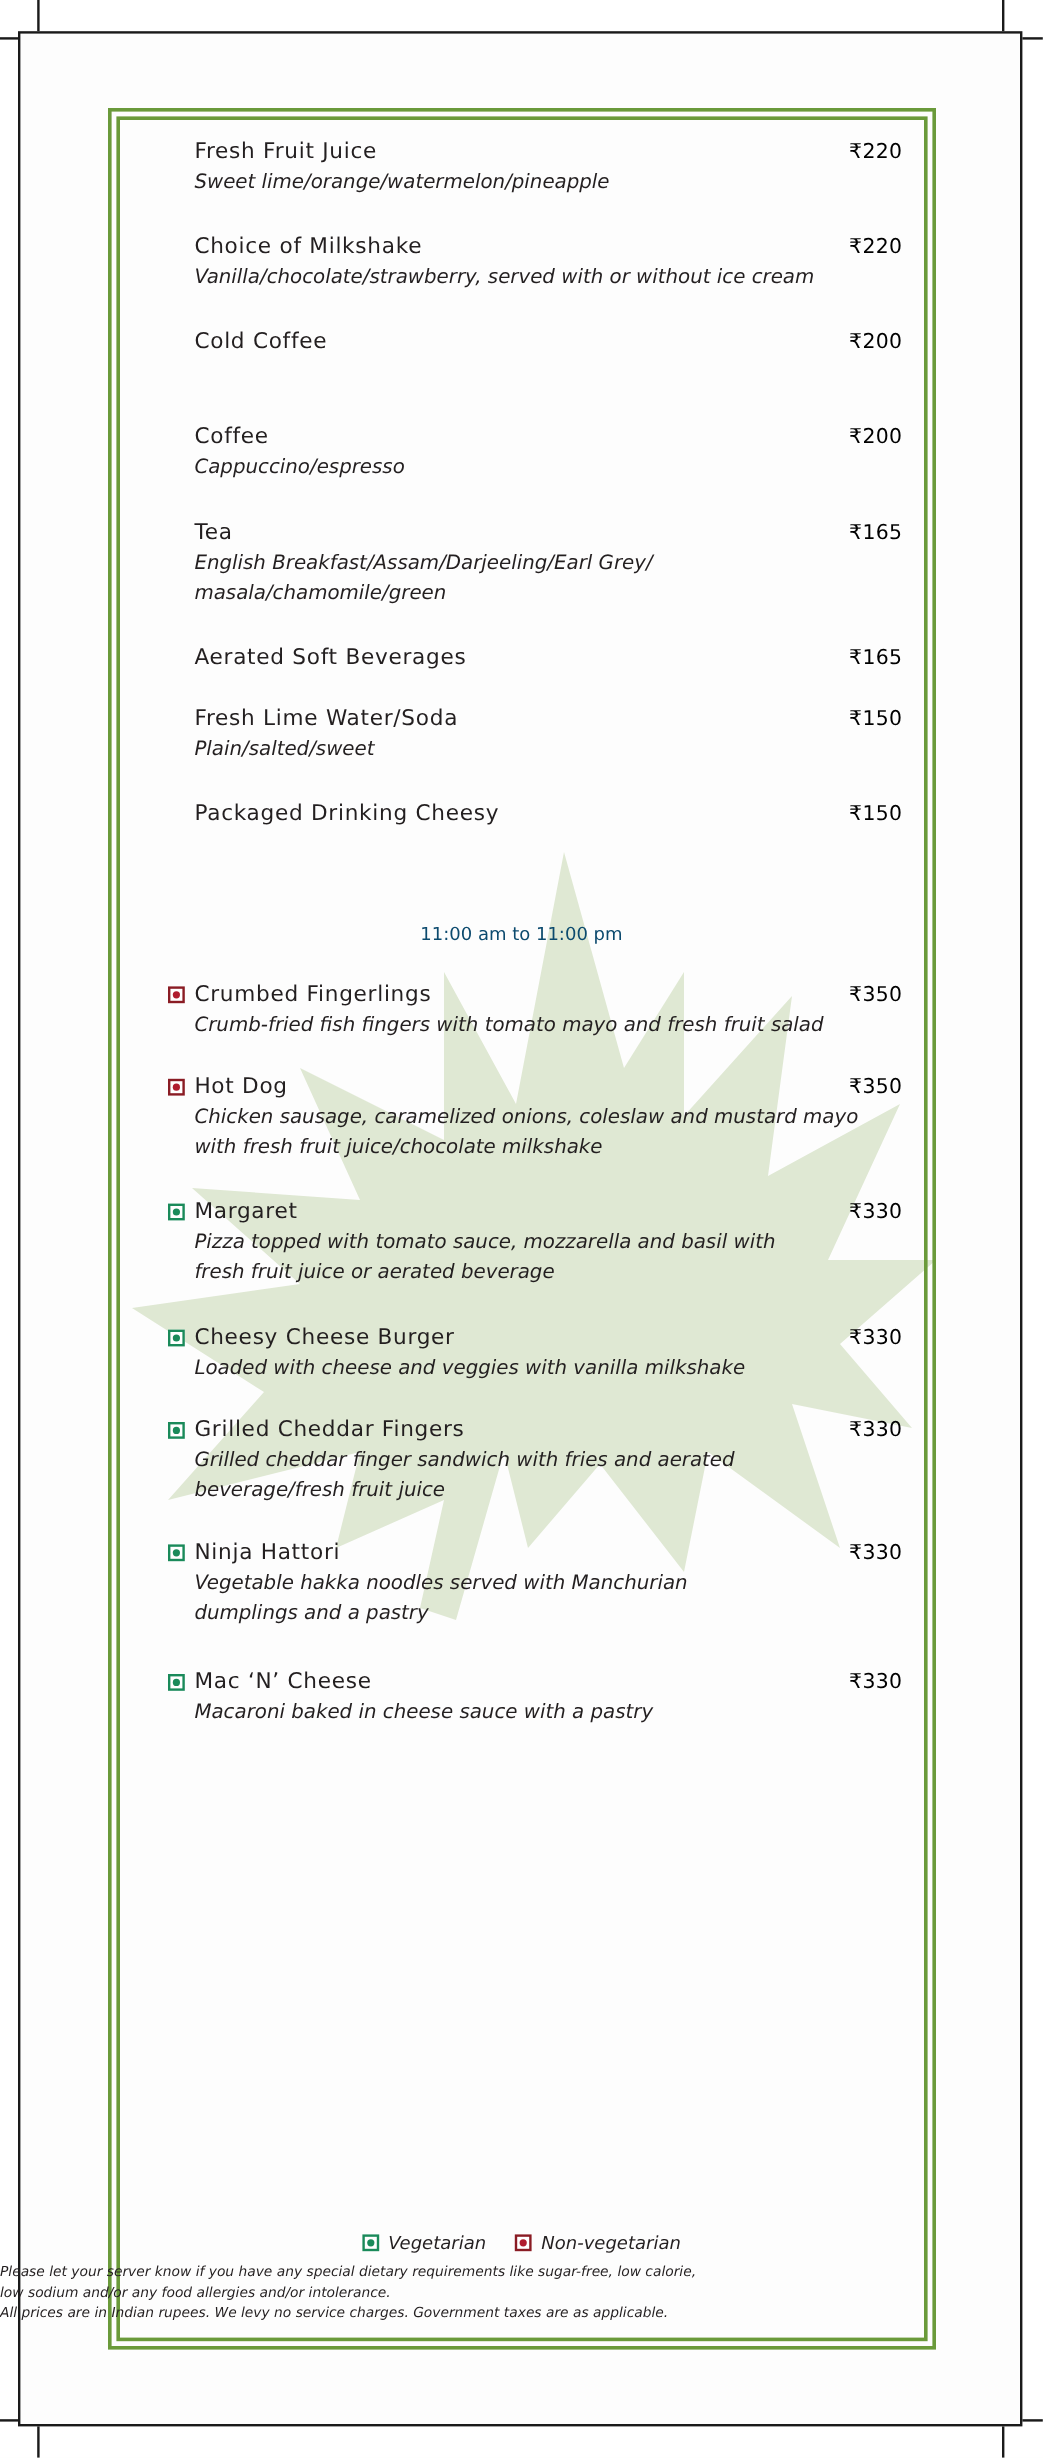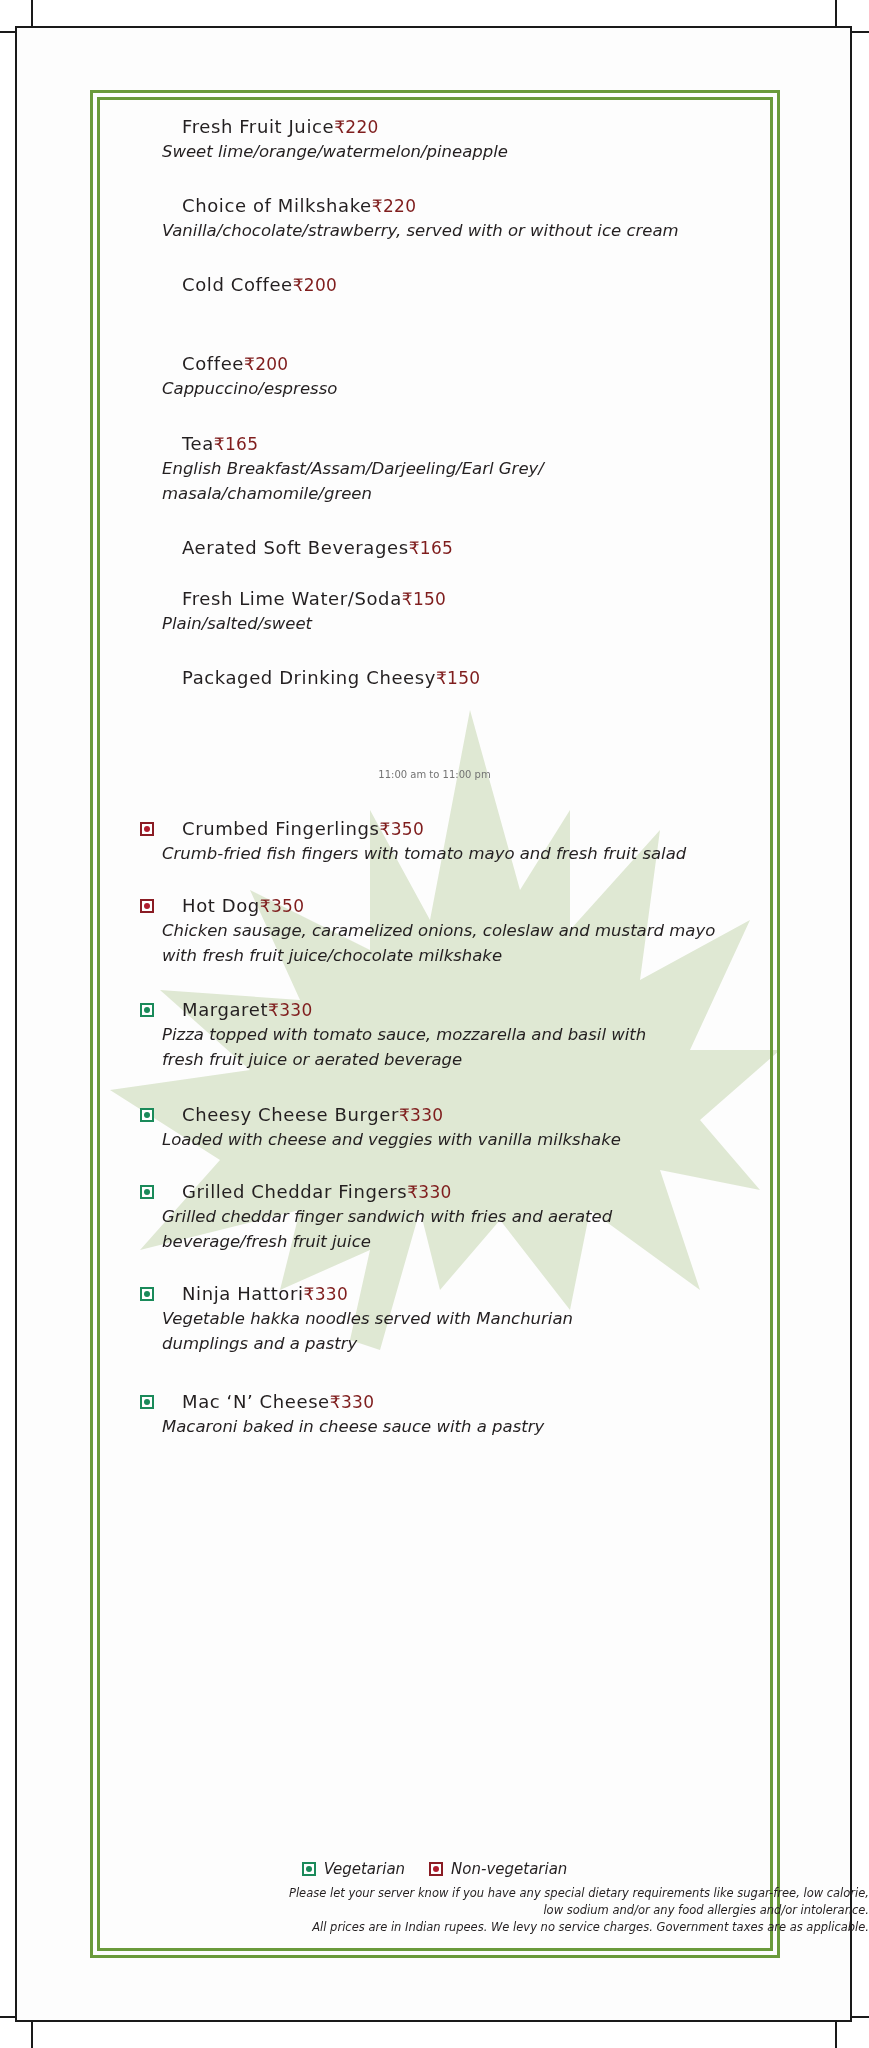--- a/index.html
+++ b/index.html
@@ -35,26 +35,26 @@
   }
 
   
   .leaf { position: absolute; left: 100px; top: 690px; width: 680px; height: 680px; }
 
   .content { position: absolute; left: 0; top: 0; width: 869px; height: 2048px; }
 
   .item {
     position: absolute; left: 162px; width: 590px;
   }
-  .item .row { display: flex; justify-content: flex-start; align-items: baseline; margin-left: 20px; }
+  .item .row { display: flex; justify-content: space-between; align-items: baseline; }
   .item .name {
     font-size: 18px; letter-spacing: 0.6px; color: #231f20;
   }
   .item .price {
-    font-size: 17px; color: #7f1d1d; letter-spacing: 0.3px;
+    font-size: 17px; color: #000000; letter-spacing: 0.3px;
   }
   .item .desc {
     font-family: "DejaVu Sans", sans-serif; font-style: italic;
     font-size: 16.5px; line-height: 25px; color: #231f20; margin-top: 2px;
     width: 540px;
   }
 
   .veg-mark {
     position: absolute; left: -22px; top: 4px; width: 14px; height: 14px;
     box-sizing: border-box; border: 2px solid #1a8a5a; background: #fff;
@@ -65,33 +65,33 @@
   }
   .veg-mark.nonveg { border-color: #8a1c24; }
   .veg-mark.nonveg::after { background: #b01c2e; }
 
   .section-title {
     position: absolute; left: 0; width: 869px; top: 716px; text-align: center;
     font-size: 38px; font-weight: normal; letter-spacing: 0.5px; color: #231f20;
   }
   .section-hours {
     position: absolute; left: 0; width: 869px; top: 769px; text-align: center;
-    font-size: 10px; color: #737373;
+    font-size: 15px; color: #0c4a6e;
   }
 
   .legend {
     position: absolute; left: 0; width: 869px; top: 1860px;
     display: flex; justify-content: center; align-items: center; gap: 24px;
     font-size: 15px;
   }
   .legend .entry { display: flex; align-items: center; gap: 8px; position: relative; font-style: italic; }
   .legend .veg-mark { position: relative; left: 0; top: 0; }
 
   .disclaimer {
-    position: absolute; left: 0; width: 869px; top: 1885px; text-align: right;
+    position: absolute; left: 0; width: 869px; top: 1885px; text-align: left;
     font-style: italic; font-size: 11.5px; line-height: 17px; color: #231f20;
   }
 </style>
 </head>
 <body>
 
 <div class="trim tl-v"></div>
 <div class="trim tr-v"></div>
 <div class="trim bl-v"></div>
 <div class="trim br-v"></div>

